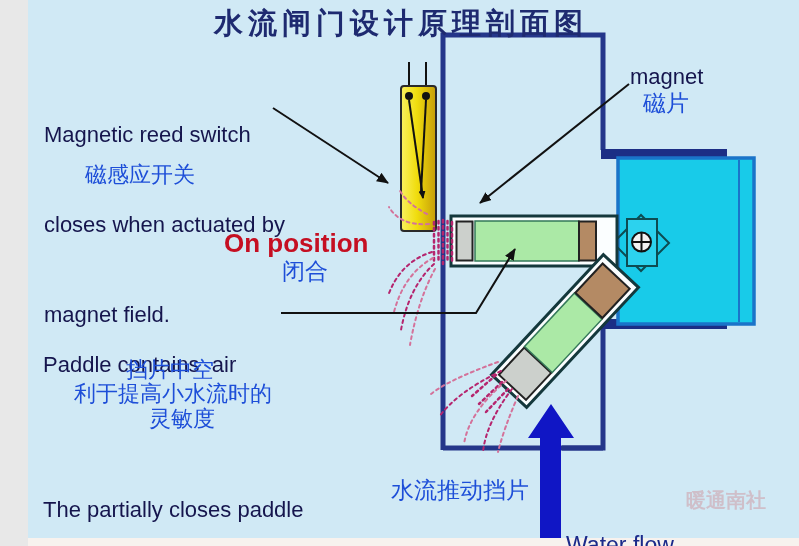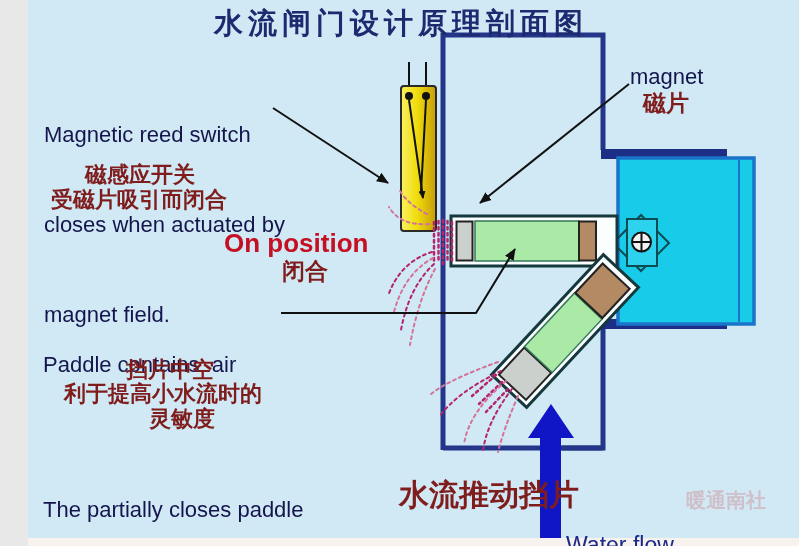--- a/index.html
+++ b/index.html
@@ -4,21 +4,21 @@
 <style>
   html,body{margin:0;padding:0;background:#e8e8e8;}
   #stage{
     position:relative;width:799px;height:546px;overflow:hidden;
     background:#d0e9f5;
     font-family:"Liberation Sans","DejaVu Sans",sans-serif;
     margin-left:28px;
   }
   .abs{position:absolute;white-space:pre;}
   .en{color:#15154d;font-size:22px;line-height:30px;}
-  .cn{color:#7f1d1d;font-size:22px;font-weight:700;}
+  .cn{color:#1d4ed8;font-size:22px;font-weight:400;}
   .ttl{color:#1e2a70;font-size:29px;font-weight:700;letter-spacing:5px;}
   .red{color:#c50f22;font-size:26px;font-weight:700;}
   .blue-en{color:#1b2a8a;font-size:23px;}
   .wm{
     color:#8a1d15;font-size:25px;font-weight:700;letter-spacing:1px;
     text-shadow:-2px 0 2px #fff,2px 0 2px #fff,0 -2px 2px #fff,0 2px 2px #fff;
   }
   .wm-ghost{color:#cf8d96;font-size:20px;font-weight:700;opacity:.45;}
   svg{position:absolute;left:0;top:0;}
   .txt{z-index:2;}
@@ -133,43 +133,42 @@
 
   <div class="abs txt ttl" style="left:186px;top:4px;">水流闸门设计原理剖面图</div>
 
   <div class="abs txt en" style="left:16px;top:60px;">
     <div>Magnetic reed switch</div>
     <div>closes when actuated by</div>
     <div>magnet field.</div>
   </div>
 
   <div class="abs txt cn" style="left:57px;top:160px;">磁感应开关</div>
-  <div class="abs txt cn" style="left:23px;top:185px;">受磁片吸引而闭合</div>
 
   <div class="abs txt red" style="left:196px;top:228px;">On position</div>
   <div class="abs txt cn" style="left:254px;top:256px;font-size:23px;">闭合</div>
 
   <div class="abs txt en" style="left:15px;top:297px;line-height:27px;">
     <div>Paddle contains  air</div>
   </div>
 
   <div class="abs txt cn" style="left:98px;top:355px;">挡片中空</div>
-  <div class="abs txt cn" style="left:36px;top:379px;">利于提高小水流时的</div>
+  <div class="abs txt cn" style="left:46px;top:379px;">利于提高小水流时的</div>
   <div class="abs txt cn" style="left:121px;top:404px;">灵敏度</div>
 
   <div class="abs txt en" style="left:15px;top:435px;">
     <div>The partially closes paddle</div>
     
     
   </div>
 
   <div class="abs txt en" style="left:602px;top:62px;text-align:center;">magnet</div>
   <div class="abs txt cn" style="left:615px;top:88px;font-size:23px;">磁片</div>
 
-  <div class="abs txt cn" style="left:371px;top:475px;font-size:30px;">水流推动挡片</div>
+  <div class="abs txt cn" style="left:363px;top:475px;font-size:23px;">水流推动挡片</div>
 
   <div class="abs txt blue-en" style="left:538px;top:468px;line-height:31px;">
     <div>Water flow</div>
     
   </div>
 
   <div class="abs txt wm-ghost" style="left:658px;top:487px;z-index:3;">暖通南社</div>
 
   <div id="bottom-strip"></div>
 </div>

